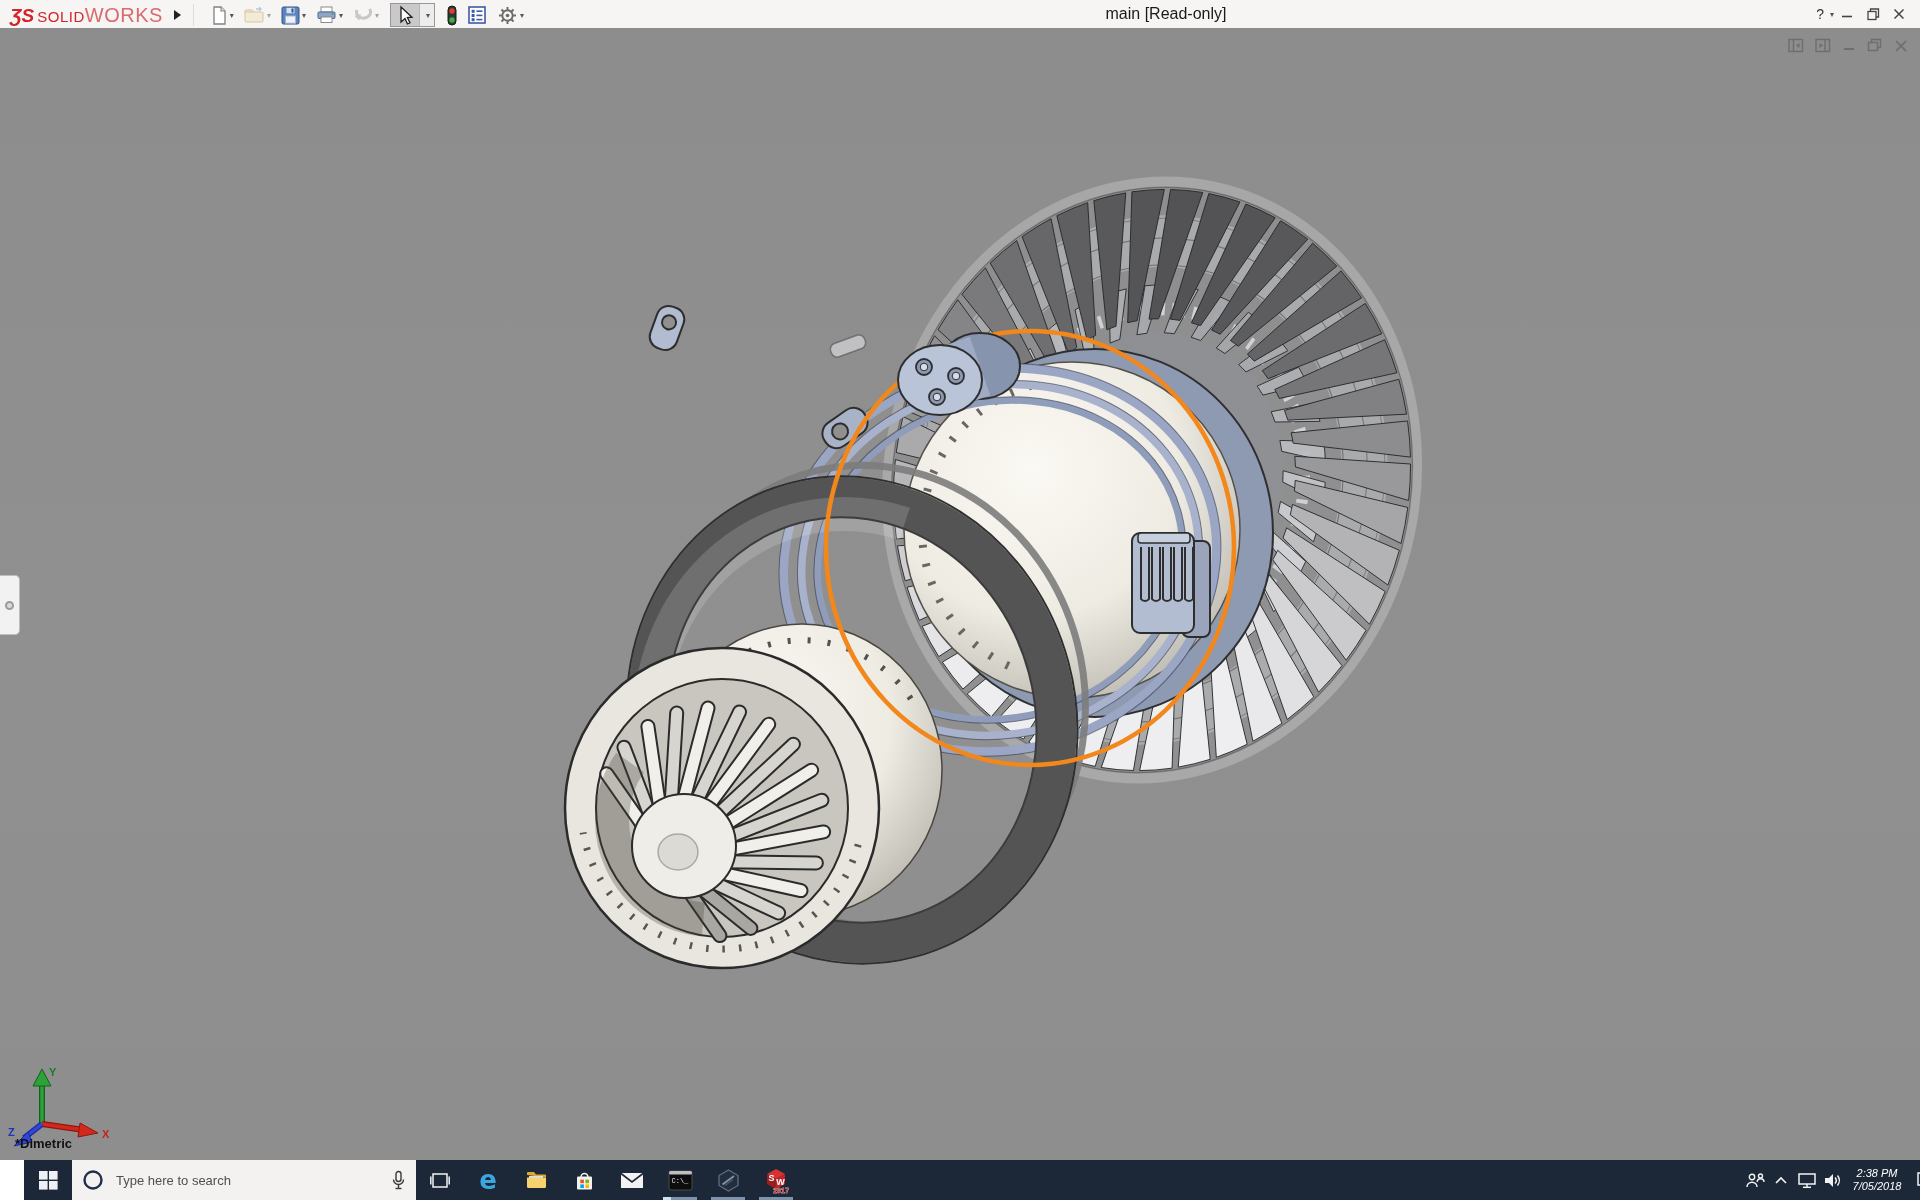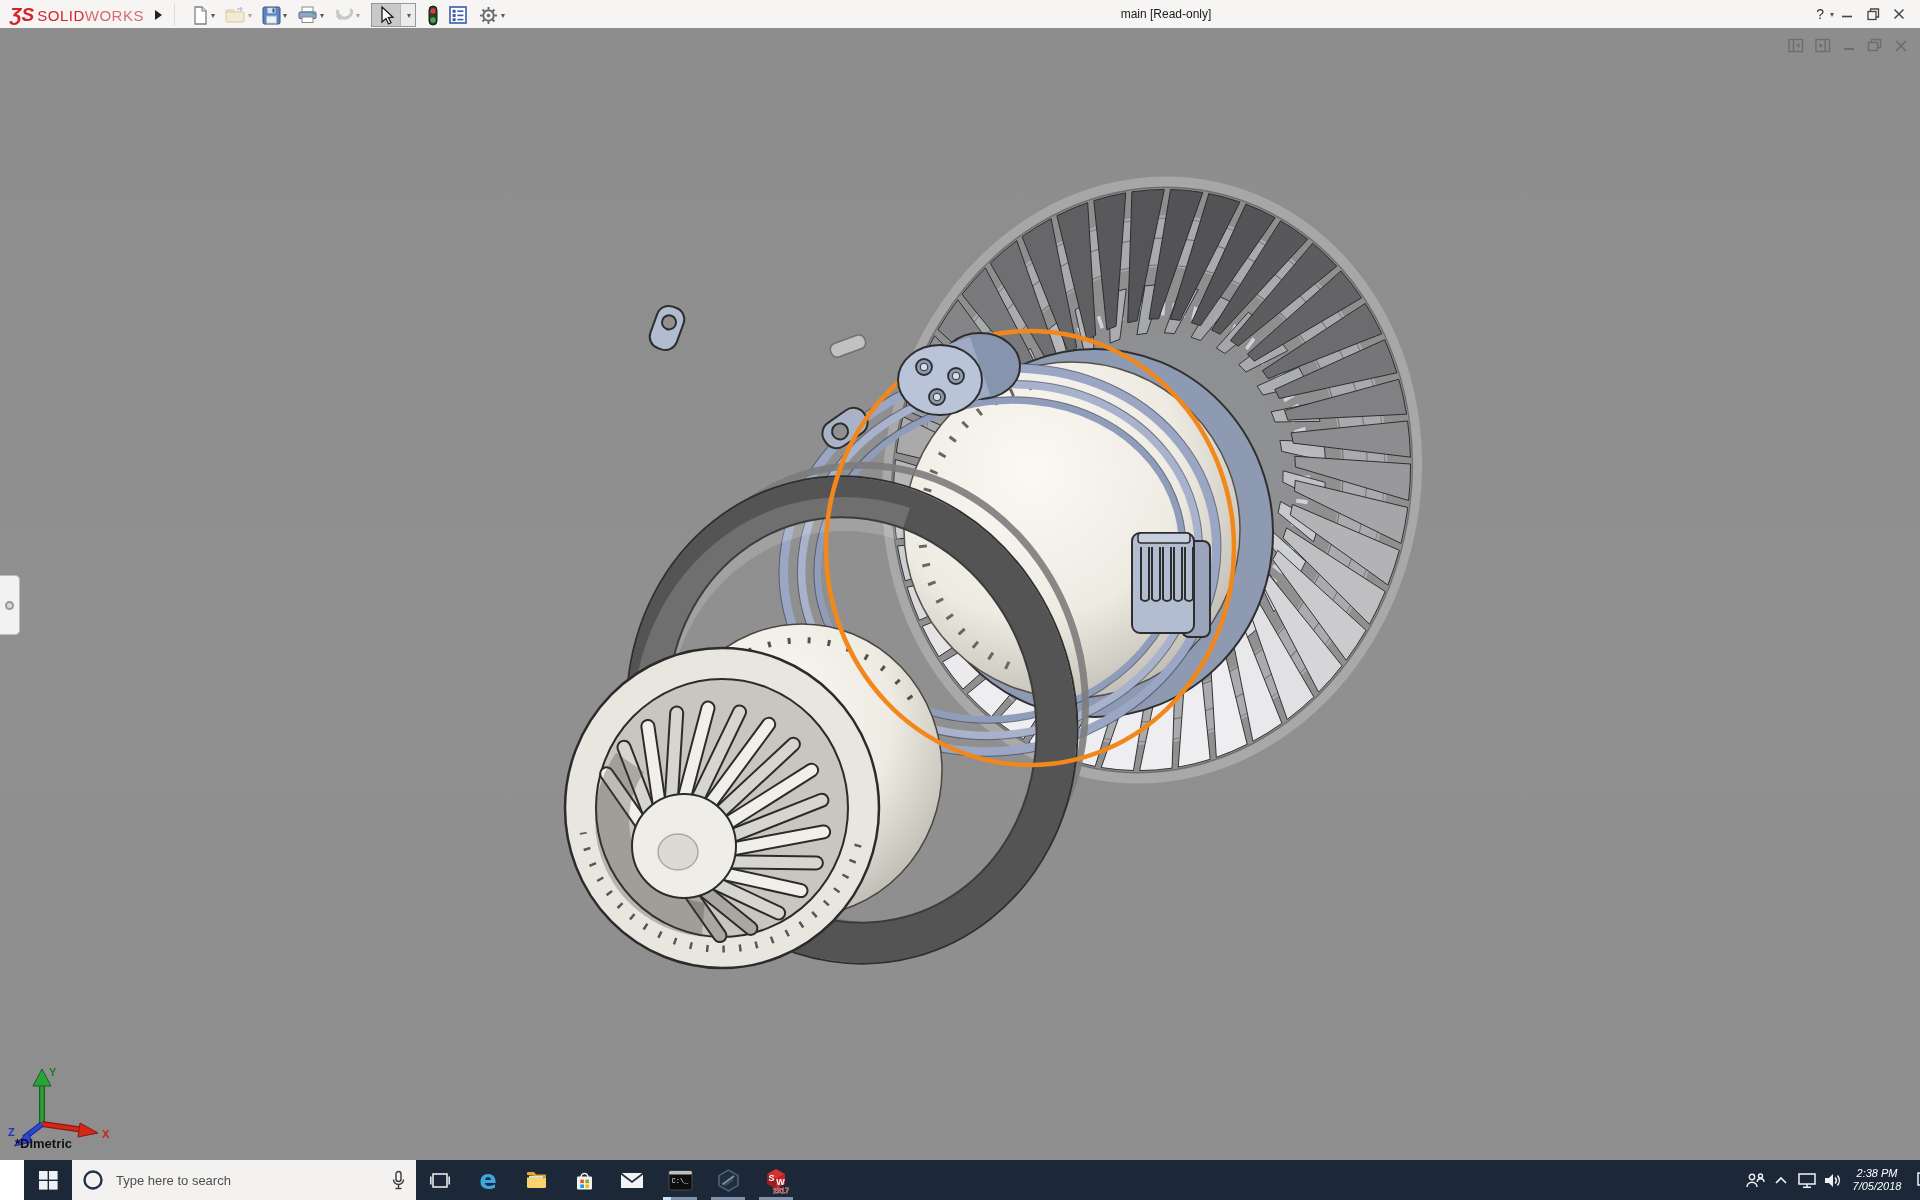--- a/index.html
+++ b/index.html
@@ -5,31 +5,31 @@
   html,body{margin:0;padding:0;width:1920px;height:1200px;overflow:hidden;
     font-family:"Liberation Sans",sans-serif;-webkit-font-smoothing:antialiased;}
   *{box-sizing:border-box;}
 
   
   .titlebar{position:absolute;left:0;top:0;width:1920px;height:31px;background:#f6f5f4;
     border-bottom:1px solid #d8d8d8;display:flex;align-items:center;}
   .logo{display:flex;align-items:baseline;padding:0 6px 0 10px;cursor:default;}
   .logo .glyph{font-size:19px;font-weight:bold;font-style:italic;color:#d2232a;margin-right:3px;}
   .logo .solid{font-size:15px;font-weight:normal;color:#d2232a;letter-spacing:.5px;}
-  .logo .works{font-size:15px;font-weight:normal;color:#d96a6e;letter-spacing:.5px;}
+  .logo .works{font-size:20px;font-weight:normal;color:#d96a6e;letter-spacing:.5px;}
   .flyout{width:18px;height:22px;display:flex;align-items:center;justify-content:center;}
   .tb-sep{width:1px;height:22px;background:#dddddd;margin:0 12px 0 6px;}
   .tbtn{height:24px;display:flex;align-items:center;justify-content:center;padding:0 3px;margin:0 2px;}
   .tbtn.disabled{opacity:.5;}
   .caret{font-size:8px;color:#555;margin-left:2px;}
   .selgrp{display:flex;align-items:stretch;height:24px;border:1px solid #979797;margin:0 6px;}
   .selgrp .main{width:28px;background:#c9c9c9;display:flex;align-items:center;justify-content:center;}
   .selgrp .drop{width:15px;background:#ececec;display:flex;align-items:center;justify-content:center;border-left:1px solid #b5b5b5;}
   .win-title{position:absolute;left:1166px;top:0;height:28px;transform:translateX(-50%);
-    display:flex;align-items:center;font-size:12px;color:#1a1a1a;white-space:nowrap;}
+    display:flex;align-items:center;font-size:16px;color:#1a1a1a;white-space:nowrap;}
   .tb-right{position:absolute;right:0;top:0;height:28px;display:flex;align-items:center;padding-right:8px;}
   .help-q{font-size:14px;color:#333;padding:0 4px;}
   .wbtn{width:26px;height:28px;display:flex;align-items:center;justify-content:center;}
 
   
   .viewport{position:absolute;left:0;top:28px;width:1920px;height:1132px;
     background:linear-gradient(180deg,#8d8d8d 0%,#909090 55%,#8e8e8e 100%);overflow:hidden;}
   .ghost-controls{position:absolute;top:10px;right:12px;display:flex;gap:11px;align-items:center;}
   .ghost-controls svg{display:block;}
   .side-tab{position:absolute;left:0;top:547px;width:20px;height:60px;background:#f2f2f2;

